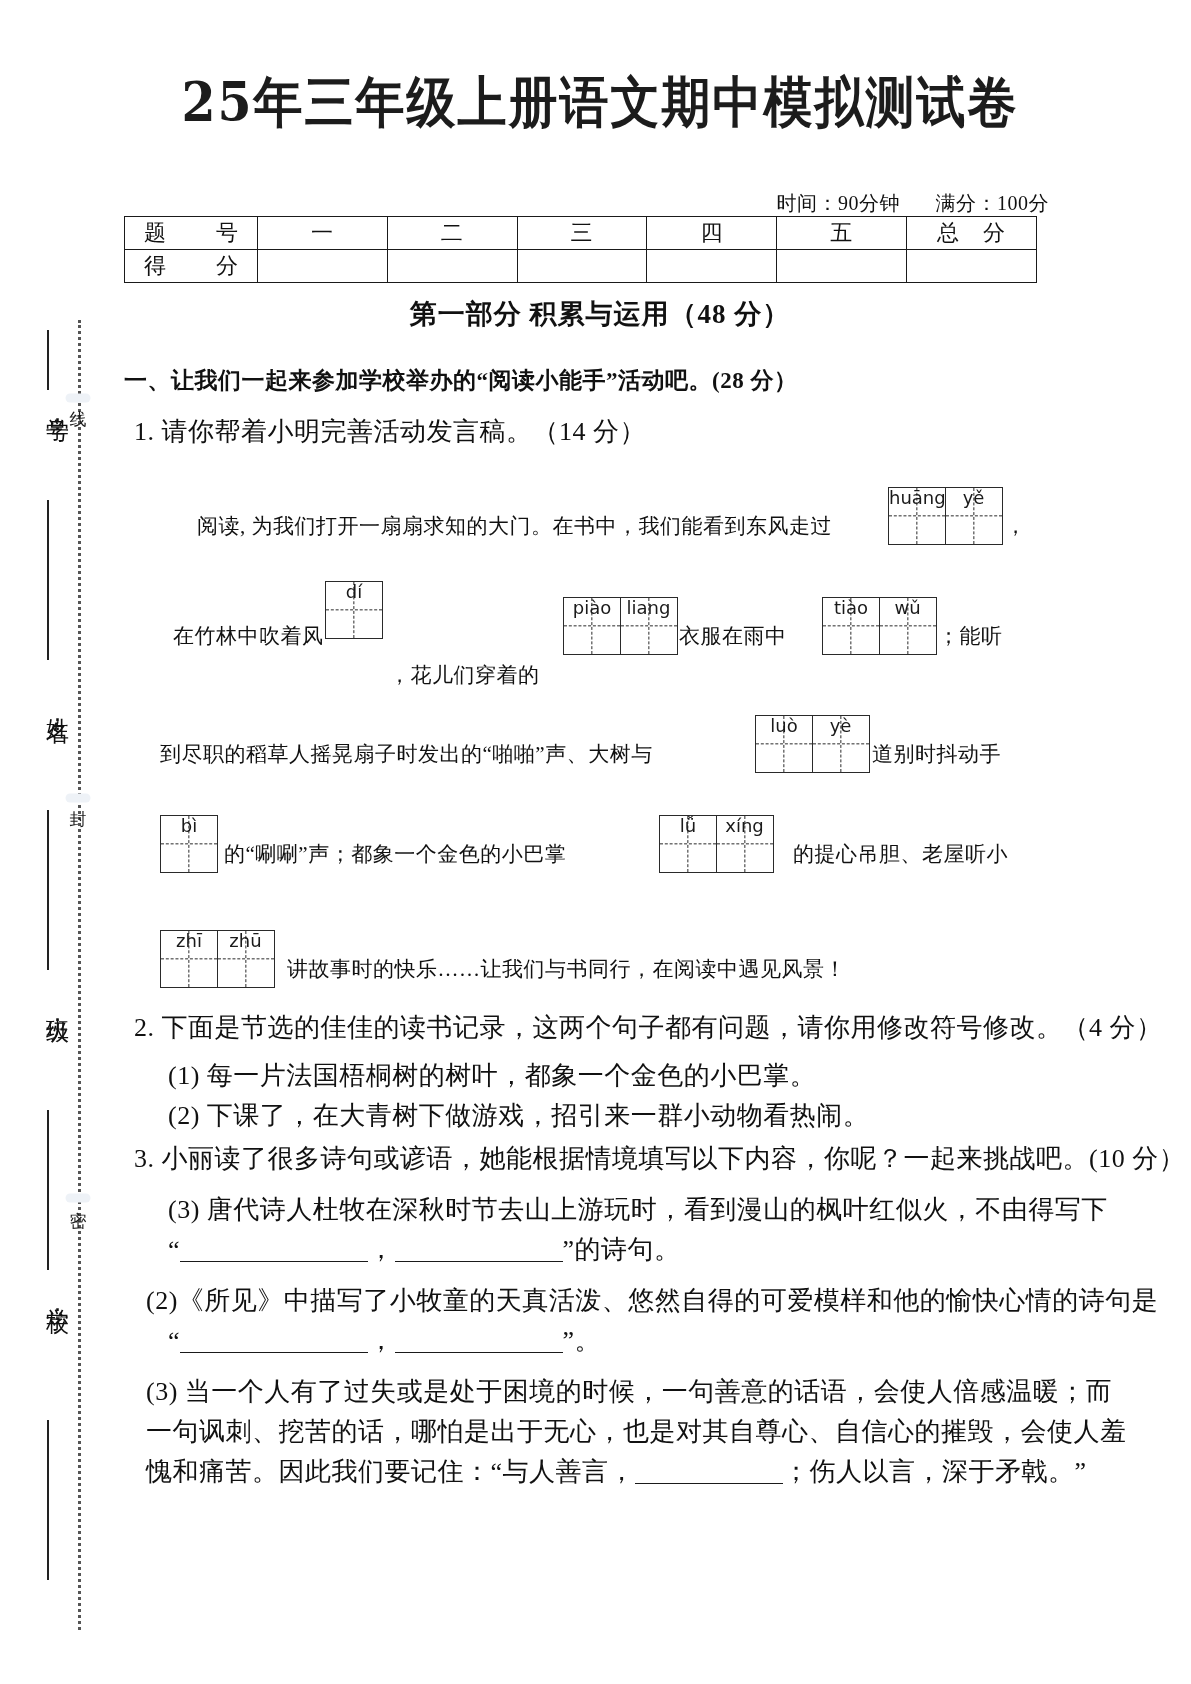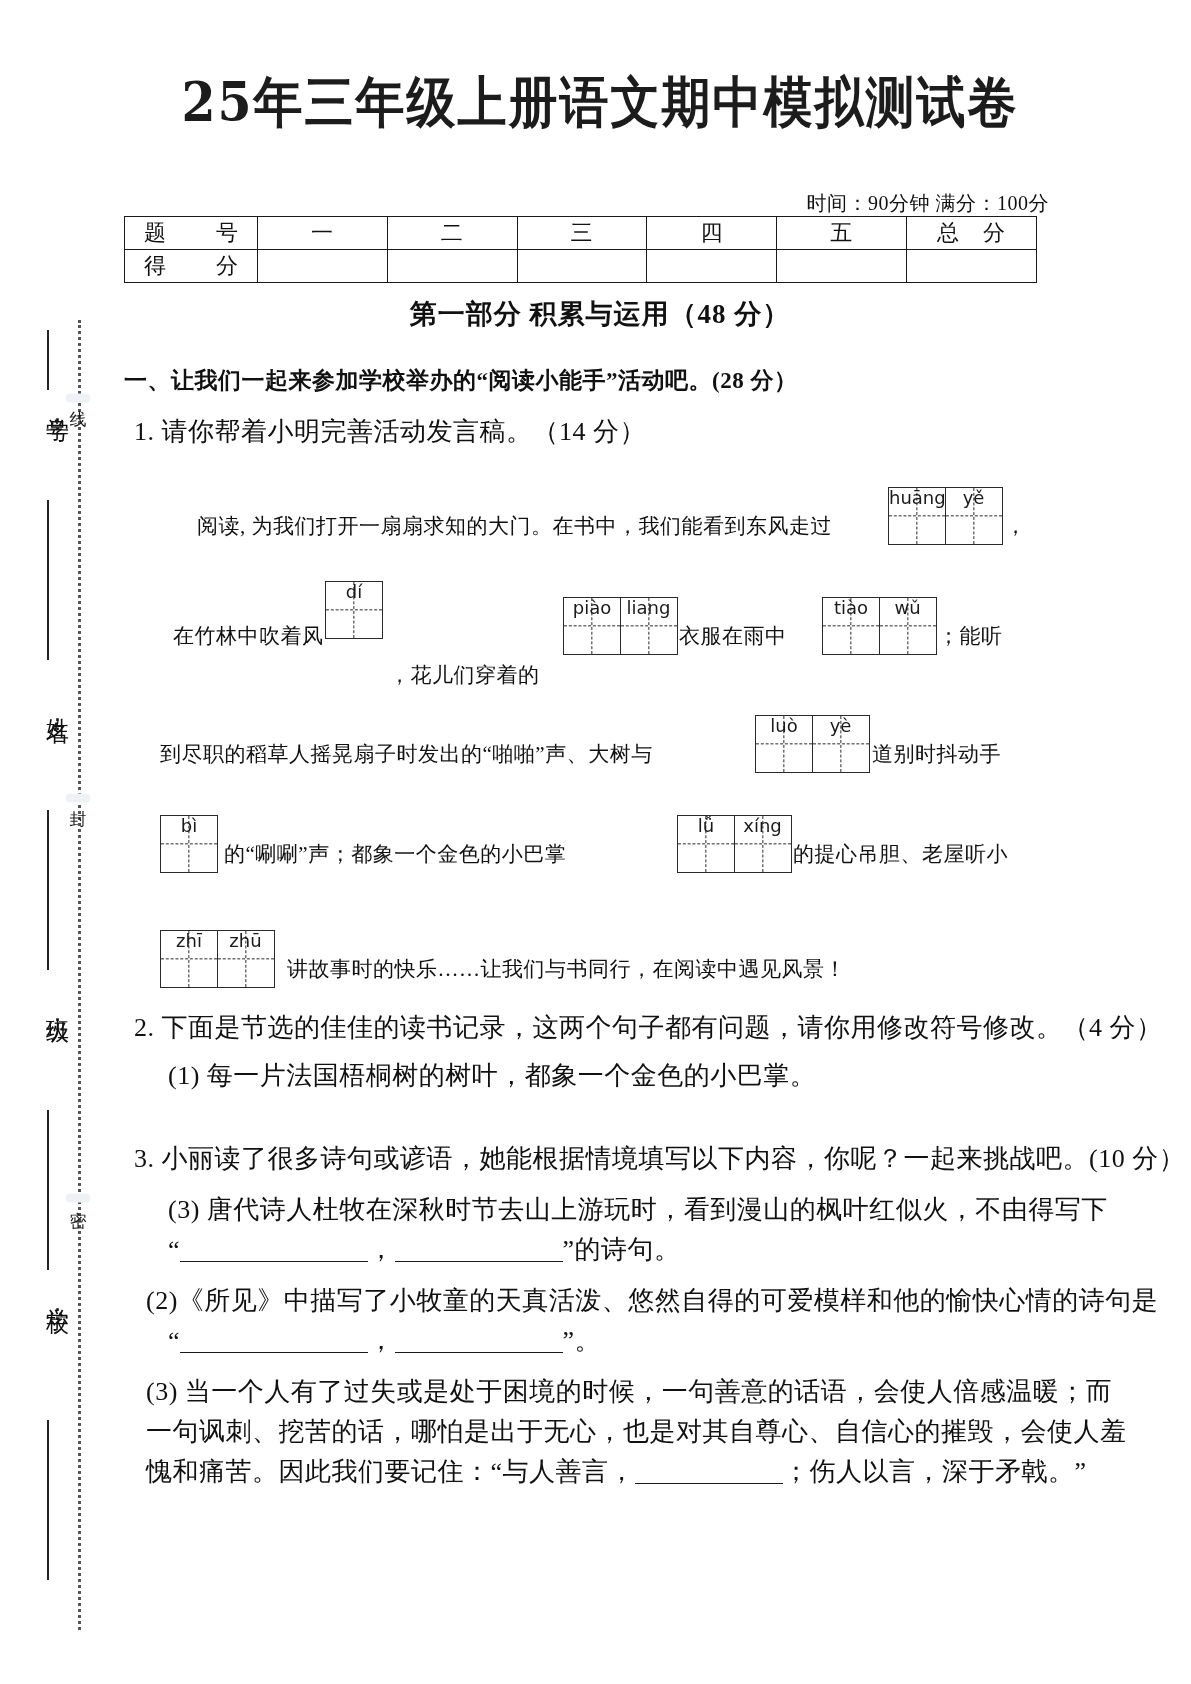--- a/index.html
+++ b/index.html
@@ -57,21 +57,21 @@
     transform:scaleY(1.12);
     transform-origin:center top;
     white-space:nowrap;
   }
 
   
   .meta{
     position:absolute;right:142px;top:190px;
     font-size:20px;letter-spacing:0.5px;white-space:nowrap;
   }
-  .meta span{margin-left:0;}
+  .meta span{margin-left:30px;}
 
   
   table.score{
     position:absolute;left:124px;top:216px;
     width:913px;
     border-collapse:collapse;
     table-layout:fixed;
   }
   table.score td{
     border:1.4px solid #1a1a1a;
@@ -245,21 +245,21 @@
       </div>
   </div>
   <div class="body-line" style="left:872px;top:740px;">道别时抖动手</div>
 
   <div class="tzg" style="left:160px;top:815px;">
     <div class="cell">
         <span class="py">bì</span>
       </div>
   </div>
   <div class="body-line" style="left:224px;top:840px;">的“唰唰”声；都象一个金色的小巴掌</div>
-  <div class="tzg" style="left:677px;top:815px;">
+  <div class="tzg" style="left:659px;top:815px;">
     <div class="cell">
         <span class="py">lǚ</span>
       </div>
     <div class="cell">
         <span class="py">xíng</span>
       </div>
   </div>
   <div class="body-line" style="left:793px;top:840px;">的提心吊胆、老屋听小</div>
 
   <div class="tzg" style="left:160px;top:930px;">
@@ -267,20 +267,21 @@
         <span class="py">zhī</span>
       </div>
     <div class="cell">
         <span class="py">zhū</span>
       </div>
   </div>
   <div class="body-line" style="left:287px;top:955px;">讲故事时的快乐……让我们与书同行，在阅读中遇见风景！</div>
 
   <div class="sub-q" style="left:134px;top:1010px;">2. 下面是节选的佳佳的读书记录，这两个句子都有问题，请你用修改符号修改。（4 分）</div>
   <div class="sub-q" style="left:168px;top:1058px;">(1) 每一片法国梧桐树的树叶，都象一个金色的小巴掌。</div>
+  <div class="sub-q" style="left:168px;top:1098px;">(2) 下课了，在大青树下做游戏，招引来一群小动物看热闹。</div>
 
   <div class="sub-q" style="left:134px;top:1141px;">3. 小丽读了很多诗句或谚语，她能根据情境填写以下内容，你呢？一起来挑战吧。(10 分）</div>
 
   <div class="sub-q" style="left:168px;top:1192px;">(3) 唐代诗人杜牧在深秋时节去山上游玩时，看到漫山的枫叶红似火，不由得写下</div>
   <div class="sub-q" style="left:168px;top:1232px;">
     <span>“</span><span class="blank" style="width:188px;"></span><span>，</span><span class="blank" style="width:168px;"></span><span>”的诗句。</span>
   </div>
 
   <div class="sub-q" style="left:146px;top:1283px;">(2)《所见》中描写了小牧童的天真活泼、悠然自得的可爱模样和他的愉快心情的诗句是</div>
   <div class="sub-q" style="left:168px;top:1323px;">

